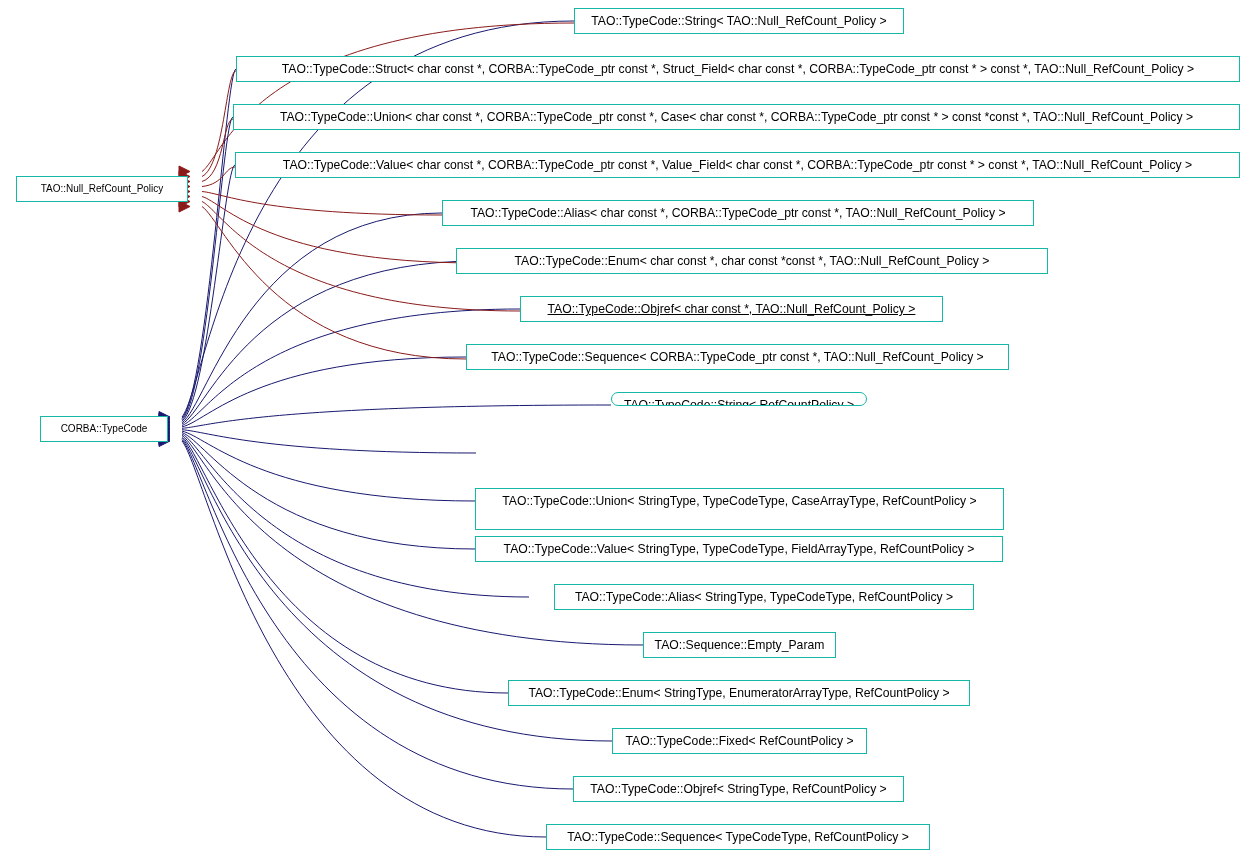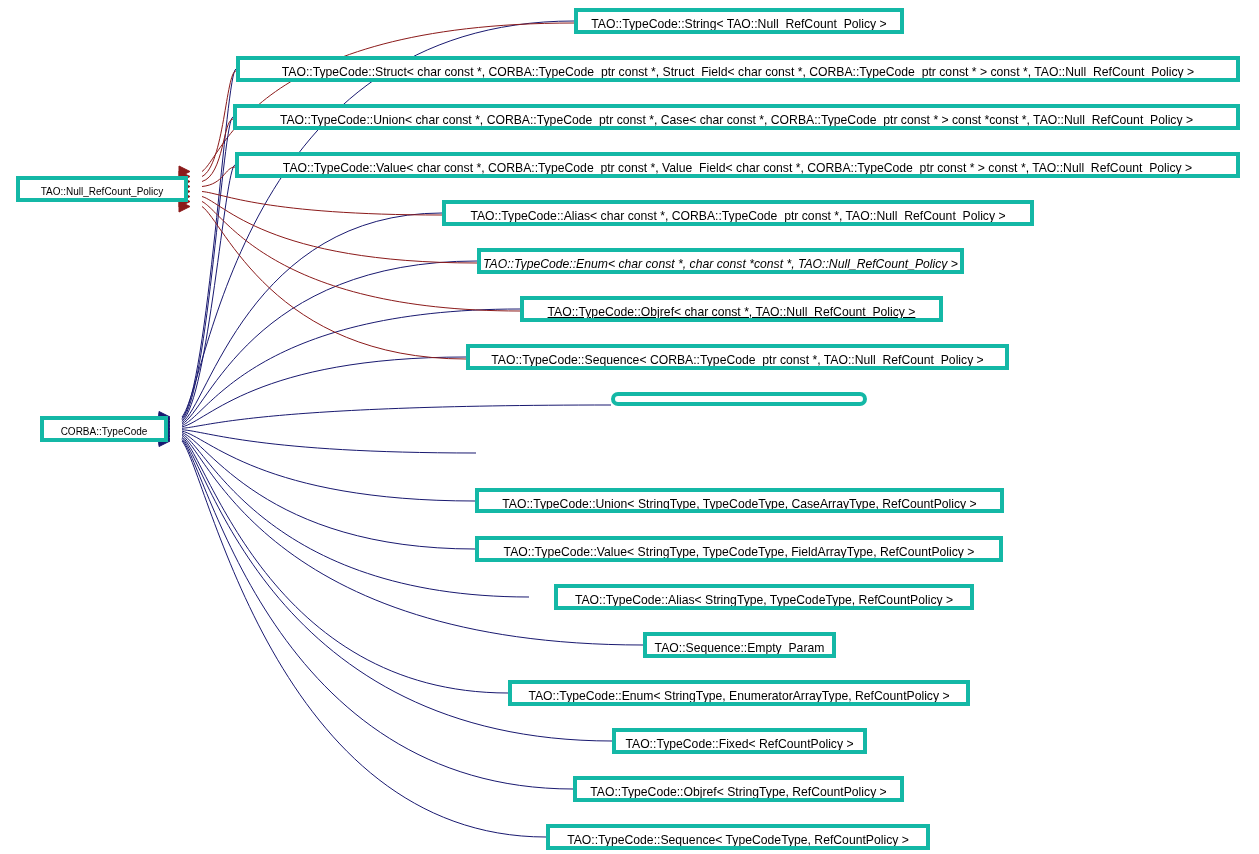--- a/index.html
+++ b/index.html
@@ -7,21 +7,21 @@
     position:relative;
     width:1259px;height:854px;
     background:#ffffff;
     font-family:"Liberation Sans","DejaVu Sans",sans-serif;
     overflow:hidden;
   }
   #edges{position:absolute;left:0;top:0;width:1259px;height:854px;}
   .node{
     position:absolute;
     box-sizing:border-box;
-    border:4px solid #14b8a6;
+    border:1px solid #14b8a6;
     background:#ffffff;
     color:#000000;
     font-size:12.2px;
     line-height:24px;
     height:26px;
     white-space:nowrap;
     text-align:center;
     overflow:hidden;
     z-index:5;
   }
@@ -89,25 +89,25 @@
 
   <div class="node root" style="left: 16px; top: 176px; width: 172px; height: 26px;">TAO::Null_RefCount_Policy</div>
 
   <div class="node root" style="left: 40px; top: 416px; width: 128px; height: 26px;">CORBA::TypeCode</div>
 
   <div class="node" style="left: 574px; top: 8px; width: 330px; height: 26px;">TAO::TypeCode::String&lt; TAO::Null_RefCount_Policy &gt;</div>
   <div class="node" style="left: 236px; top: 56px; width: 1004px; height: 26px;">TAO::TypeCode::Struct&lt; char const *, CORBA::TypeCode_ptr const *, Struct_Field&lt; char const *, CORBA::TypeCode_ptr const * &gt; const *, TAO::Null_RefCount_Policy &gt;</div>
   <div class="node" style="left: 235px; top: 152px; width: 1005px; height: 26px;">TAO::TypeCode::Value&lt; char const *, CORBA::TypeCode_ptr const *, Value_Field&lt; char const *, CORBA::TypeCode_ptr const * &gt; const *, TAO::Null_RefCount_Policy &gt;</div>
   <div class="node" style="left: 233px; top: 104px; width: 1007px; height: 26px;">TAO::TypeCode::Union&lt; char const *, CORBA::TypeCode_ptr const *, Case&lt; char const *, CORBA::TypeCode_ptr const * &gt; const *const *, TAO::Null_RefCount_Policy &gt;</div>
   <div class="node" style="left: 442px; top: 200px; width: 592px; height: 26px;">TAO::TypeCode::Alias&lt; char const *, CORBA::TypeCode_ptr const *, TAO::Null_RefCount_Policy &gt;</div>
-  <div class="node" style="left: 477px; top: 248px; width: 487px; height: 26px; font-style: italic;">TAO::TypeCode::Enum&lt; char const *, char const *const *, TAO::Null_RefCount_Policy &gt;</div>
+  <div class="node" style="left: 456px; top: 248px; width: 592px; height: 26px;">TAO::TypeCode::Enum&lt; char const *, char const *const *, TAO::Null_RefCount_Policy &gt;</div>
   <div class="node" style="left: 520px; top: 296px; width: 423px; height: 26px; text-decoration: underline;">TAO::TypeCode::Objref&lt; char const *, TAO::Null_RefCount_Policy &gt;</div>
   <div class="node" style="left: 466px; top: 344px; width: 543px; height: 26px;">TAO::TypeCode::Sequence&lt; CORBA::TypeCode_ptr const *, TAO::Null_RefCount_Policy &gt;</div>
   <div class="node" style="left: 611px; top: 392px; width: 256px; height: 14px; border-radius: 12px;">TAO::TypeCode::String&lt; RefCountPolicy &gt;</div>
-  <div class="node" style="left: 475px; top: 488px; width: 529px; height: 25px;">TAO::TypeCode::Union&lt; StringType, TypeCodeType, CaseArrayType, RefCountPolicy &gt;</div>
+  <div class="node" style="left: 475px; top: 488px; width: 529px; height: 42px;">TAO::TypeCode::Union&lt; StringType, TypeCodeType, CaseArrayType, RefCountPolicy &gt;</div>
   <div class="node" style="left: 475px; top: 536px; width: 528px; height: 26px;">TAO::TypeCode::Value&lt; StringType, TypeCodeType, FieldArrayType, RefCountPolicy &gt;</div>
   <div class="node" style="left: 529px; top: 584px; width: 420px; height: 26px; margin-left: 25px;">TAO::TypeCode::Alias&lt; StringType, TypeCodeType, RefCountPolicy &gt;</div>
   <div class="node" style="left: 643px; top: 632px; width: 193px; height: 26px;">TAO::Sequence::Empty_Param</div>
   <div class="node" style="left: 508px; top: 680px; width: 462px; height: 26px;">TAO::TypeCode::Enum&lt; StringType, EnumeratorArrayType, RefCountPolicy &gt;</div>
   <div class="node" style="left: 612px; top: 728px; width: 255px; height: 26px;">TAO::TypeCode::Fixed&lt; RefCountPolicy &gt;</div>
   <div class="node" style="left: 573px; top: 776px; width: 331px; height: 26px;">TAO::TypeCode::Objref&lt; StringType, RefCountPolicy &gt;</div>
   <div class="node" style="left: 546px; top: 824px; width: 384px; height: 26px;">TAO::TypeCode::Sequence&lt; TypeCodeType, RefCountPolicy &gt;</div>
 
 </div>
 

